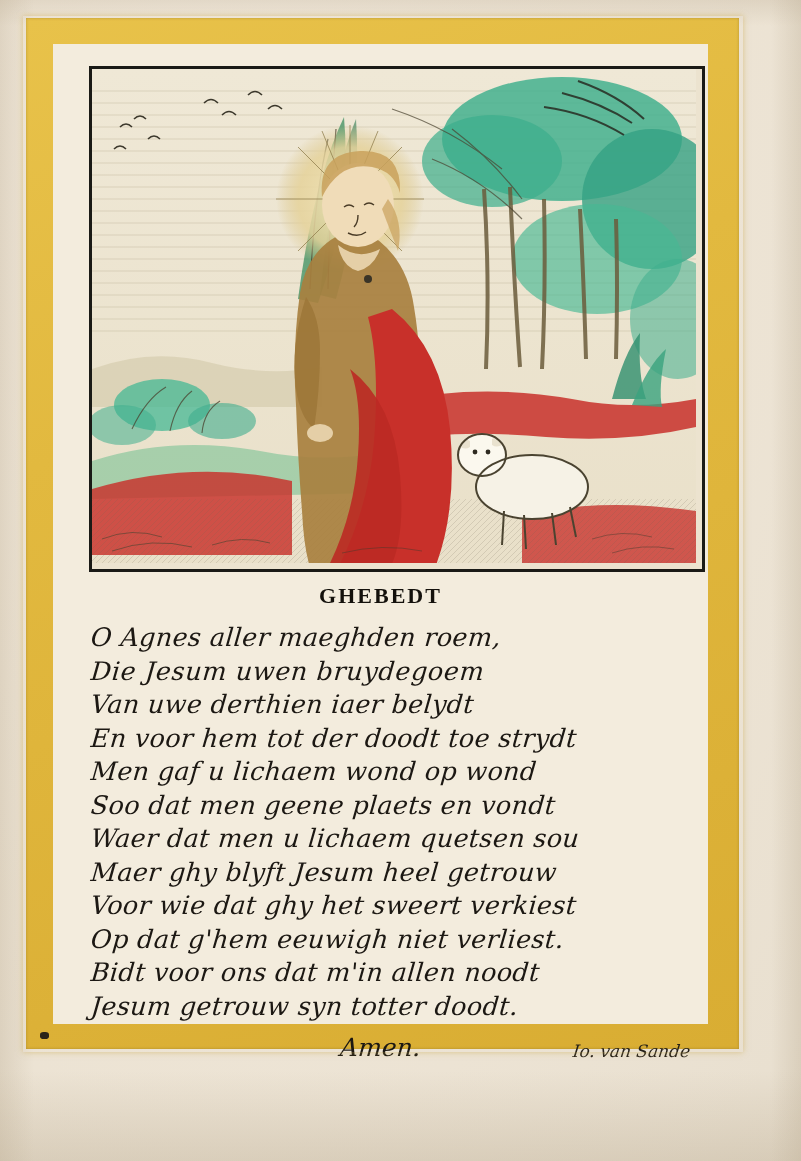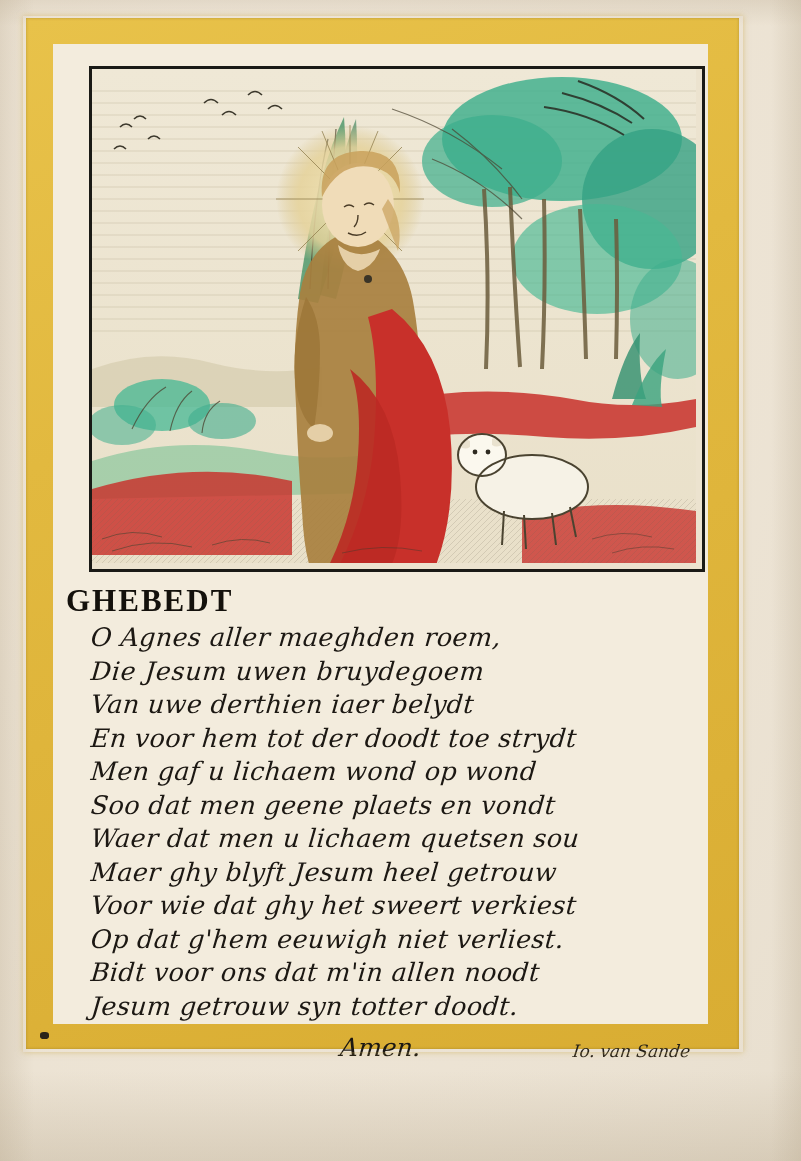--- a/index.html
+++ b/index.html
@@ -77,27 +77,26 @@
     overflow: hidden;
   }
   .engraving-svg { display: block; }
 
   
   #ghebedt-title {
     position: absolute;
     top: 539px;
     left: 0;
     width: 100%;
-    text-align: left;
+    text-align: center;
     font-family: "Liberation Serif", serif;
     font-weight: bold;
-    font-size: 31px;
+    font-size: 22px;
     letter-spacing: 2px;
     color: #14110c;
-    padding-left: 13px;
   }
 
   
   #poem {
     position: absolute;
     top: 577px;
     left: 38px;
     width: 600px;
   }
   .poem-line {

